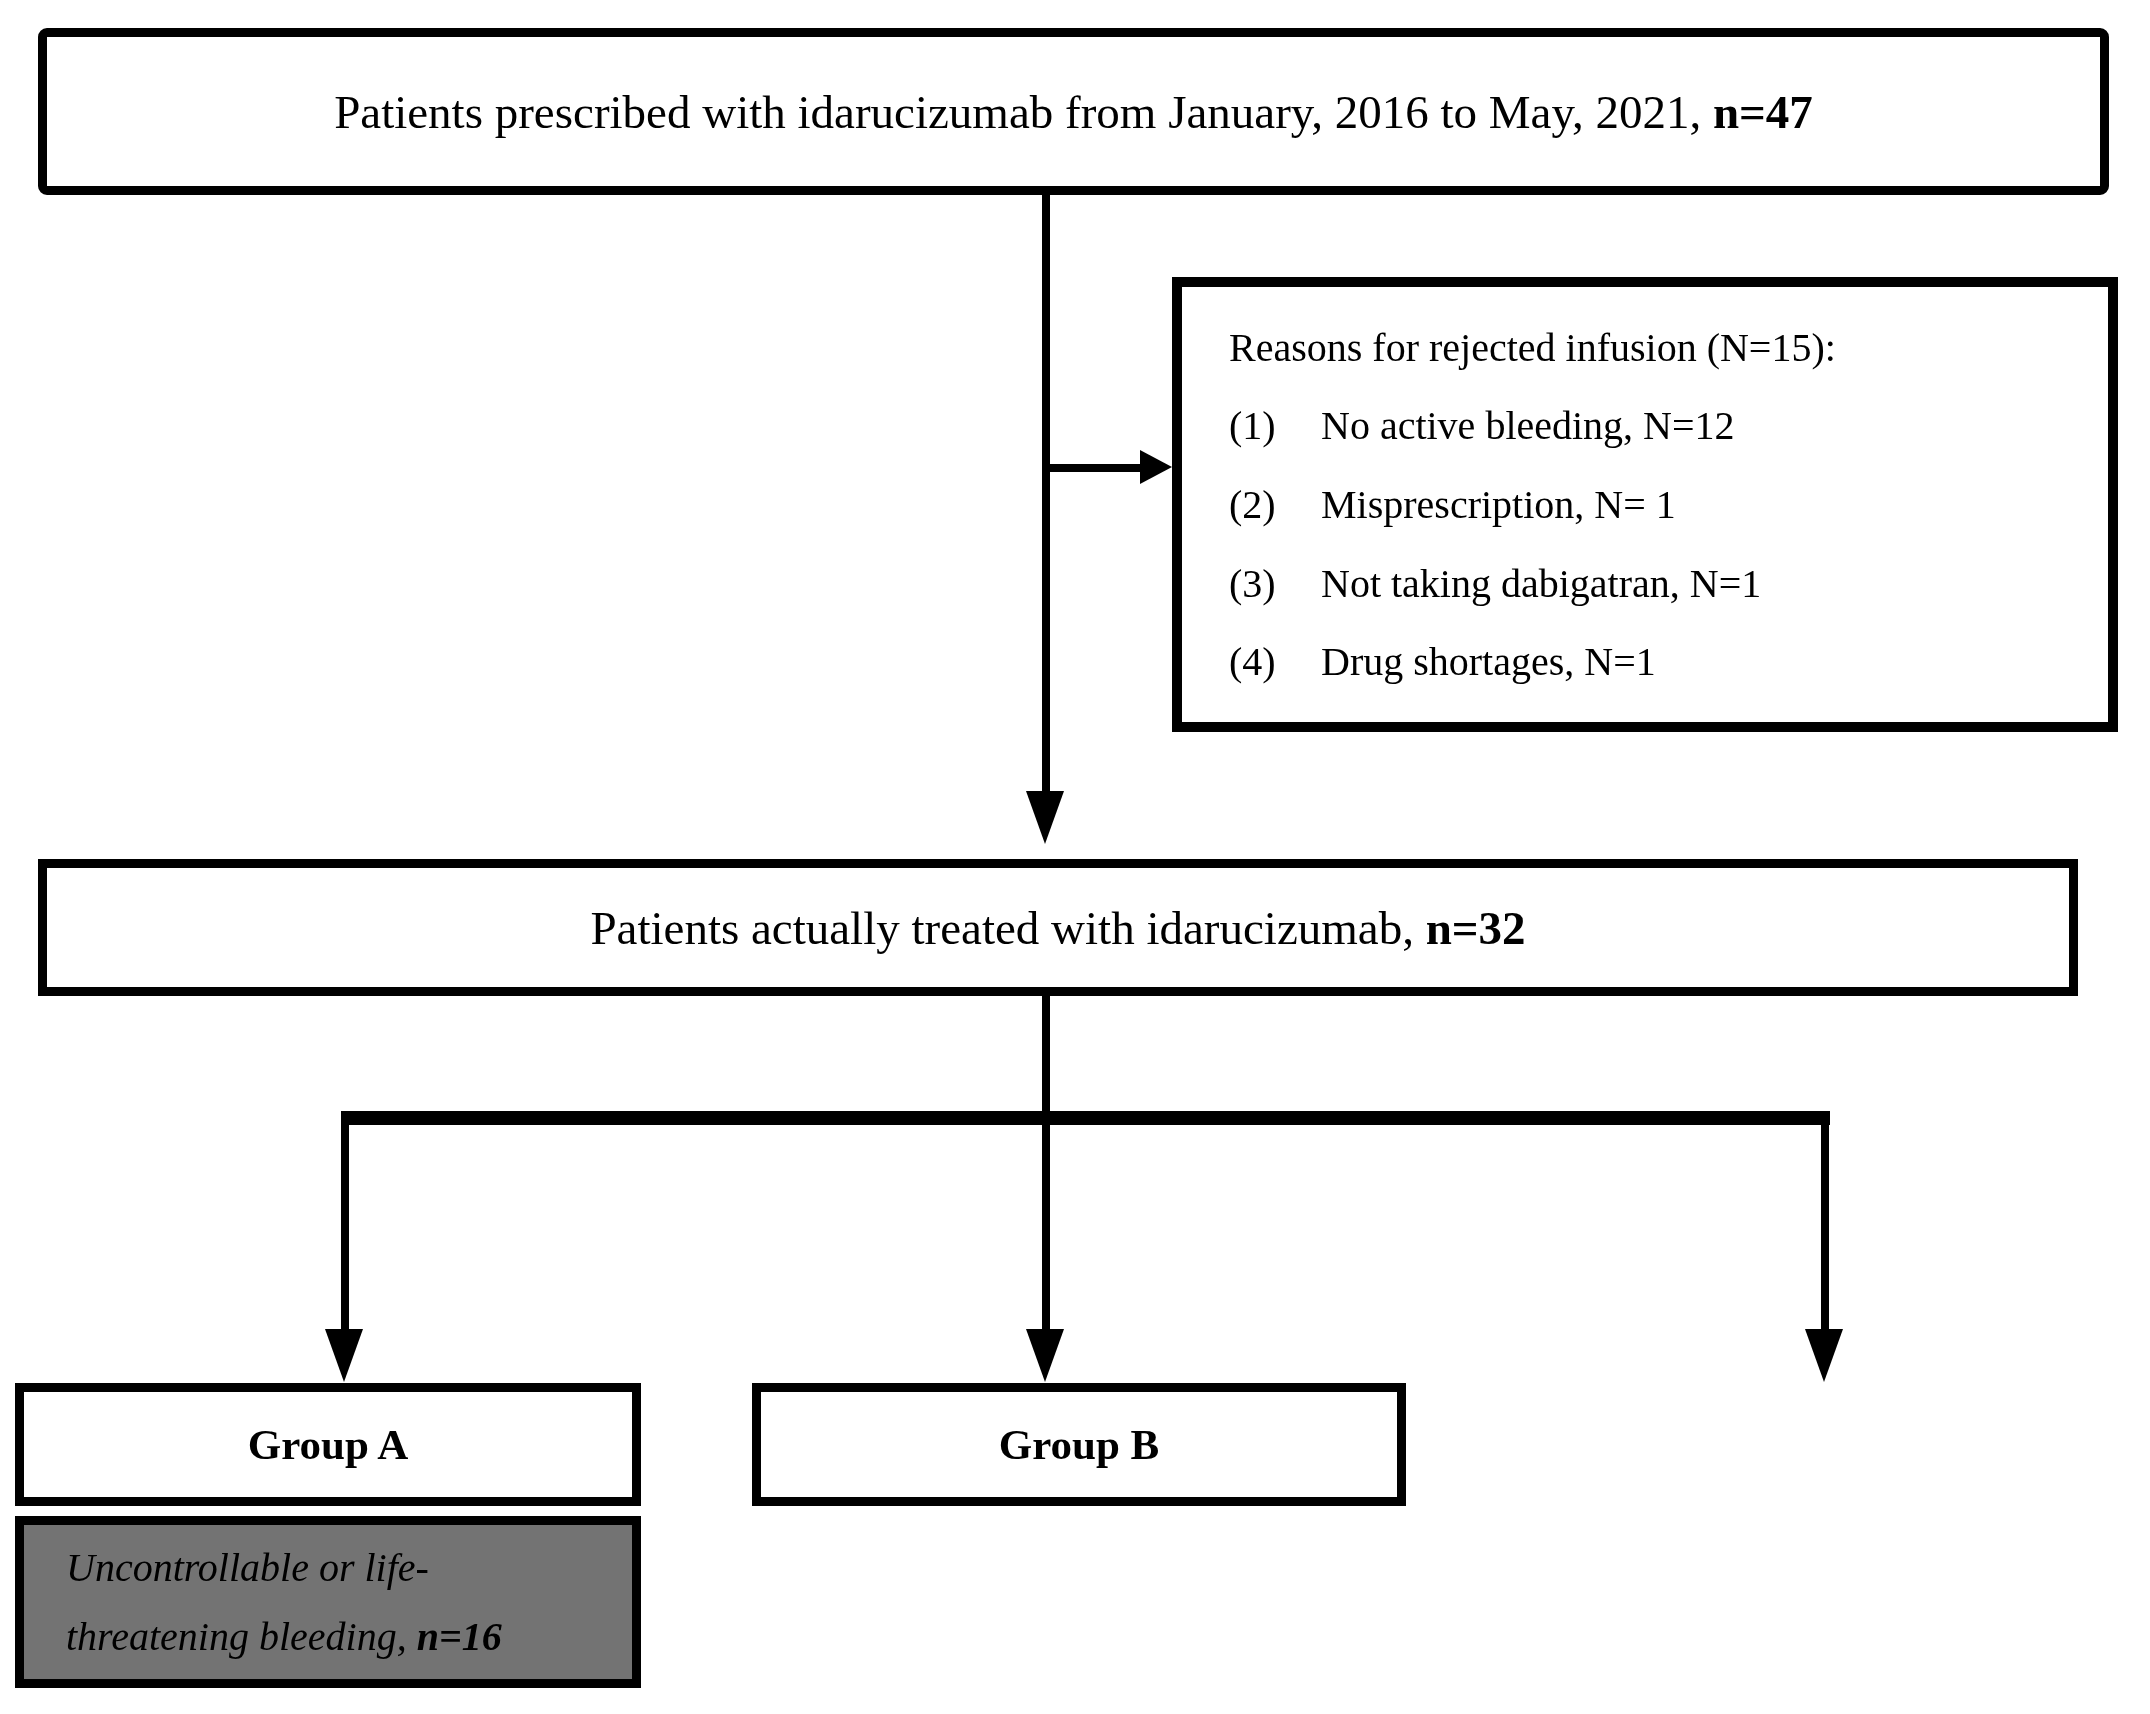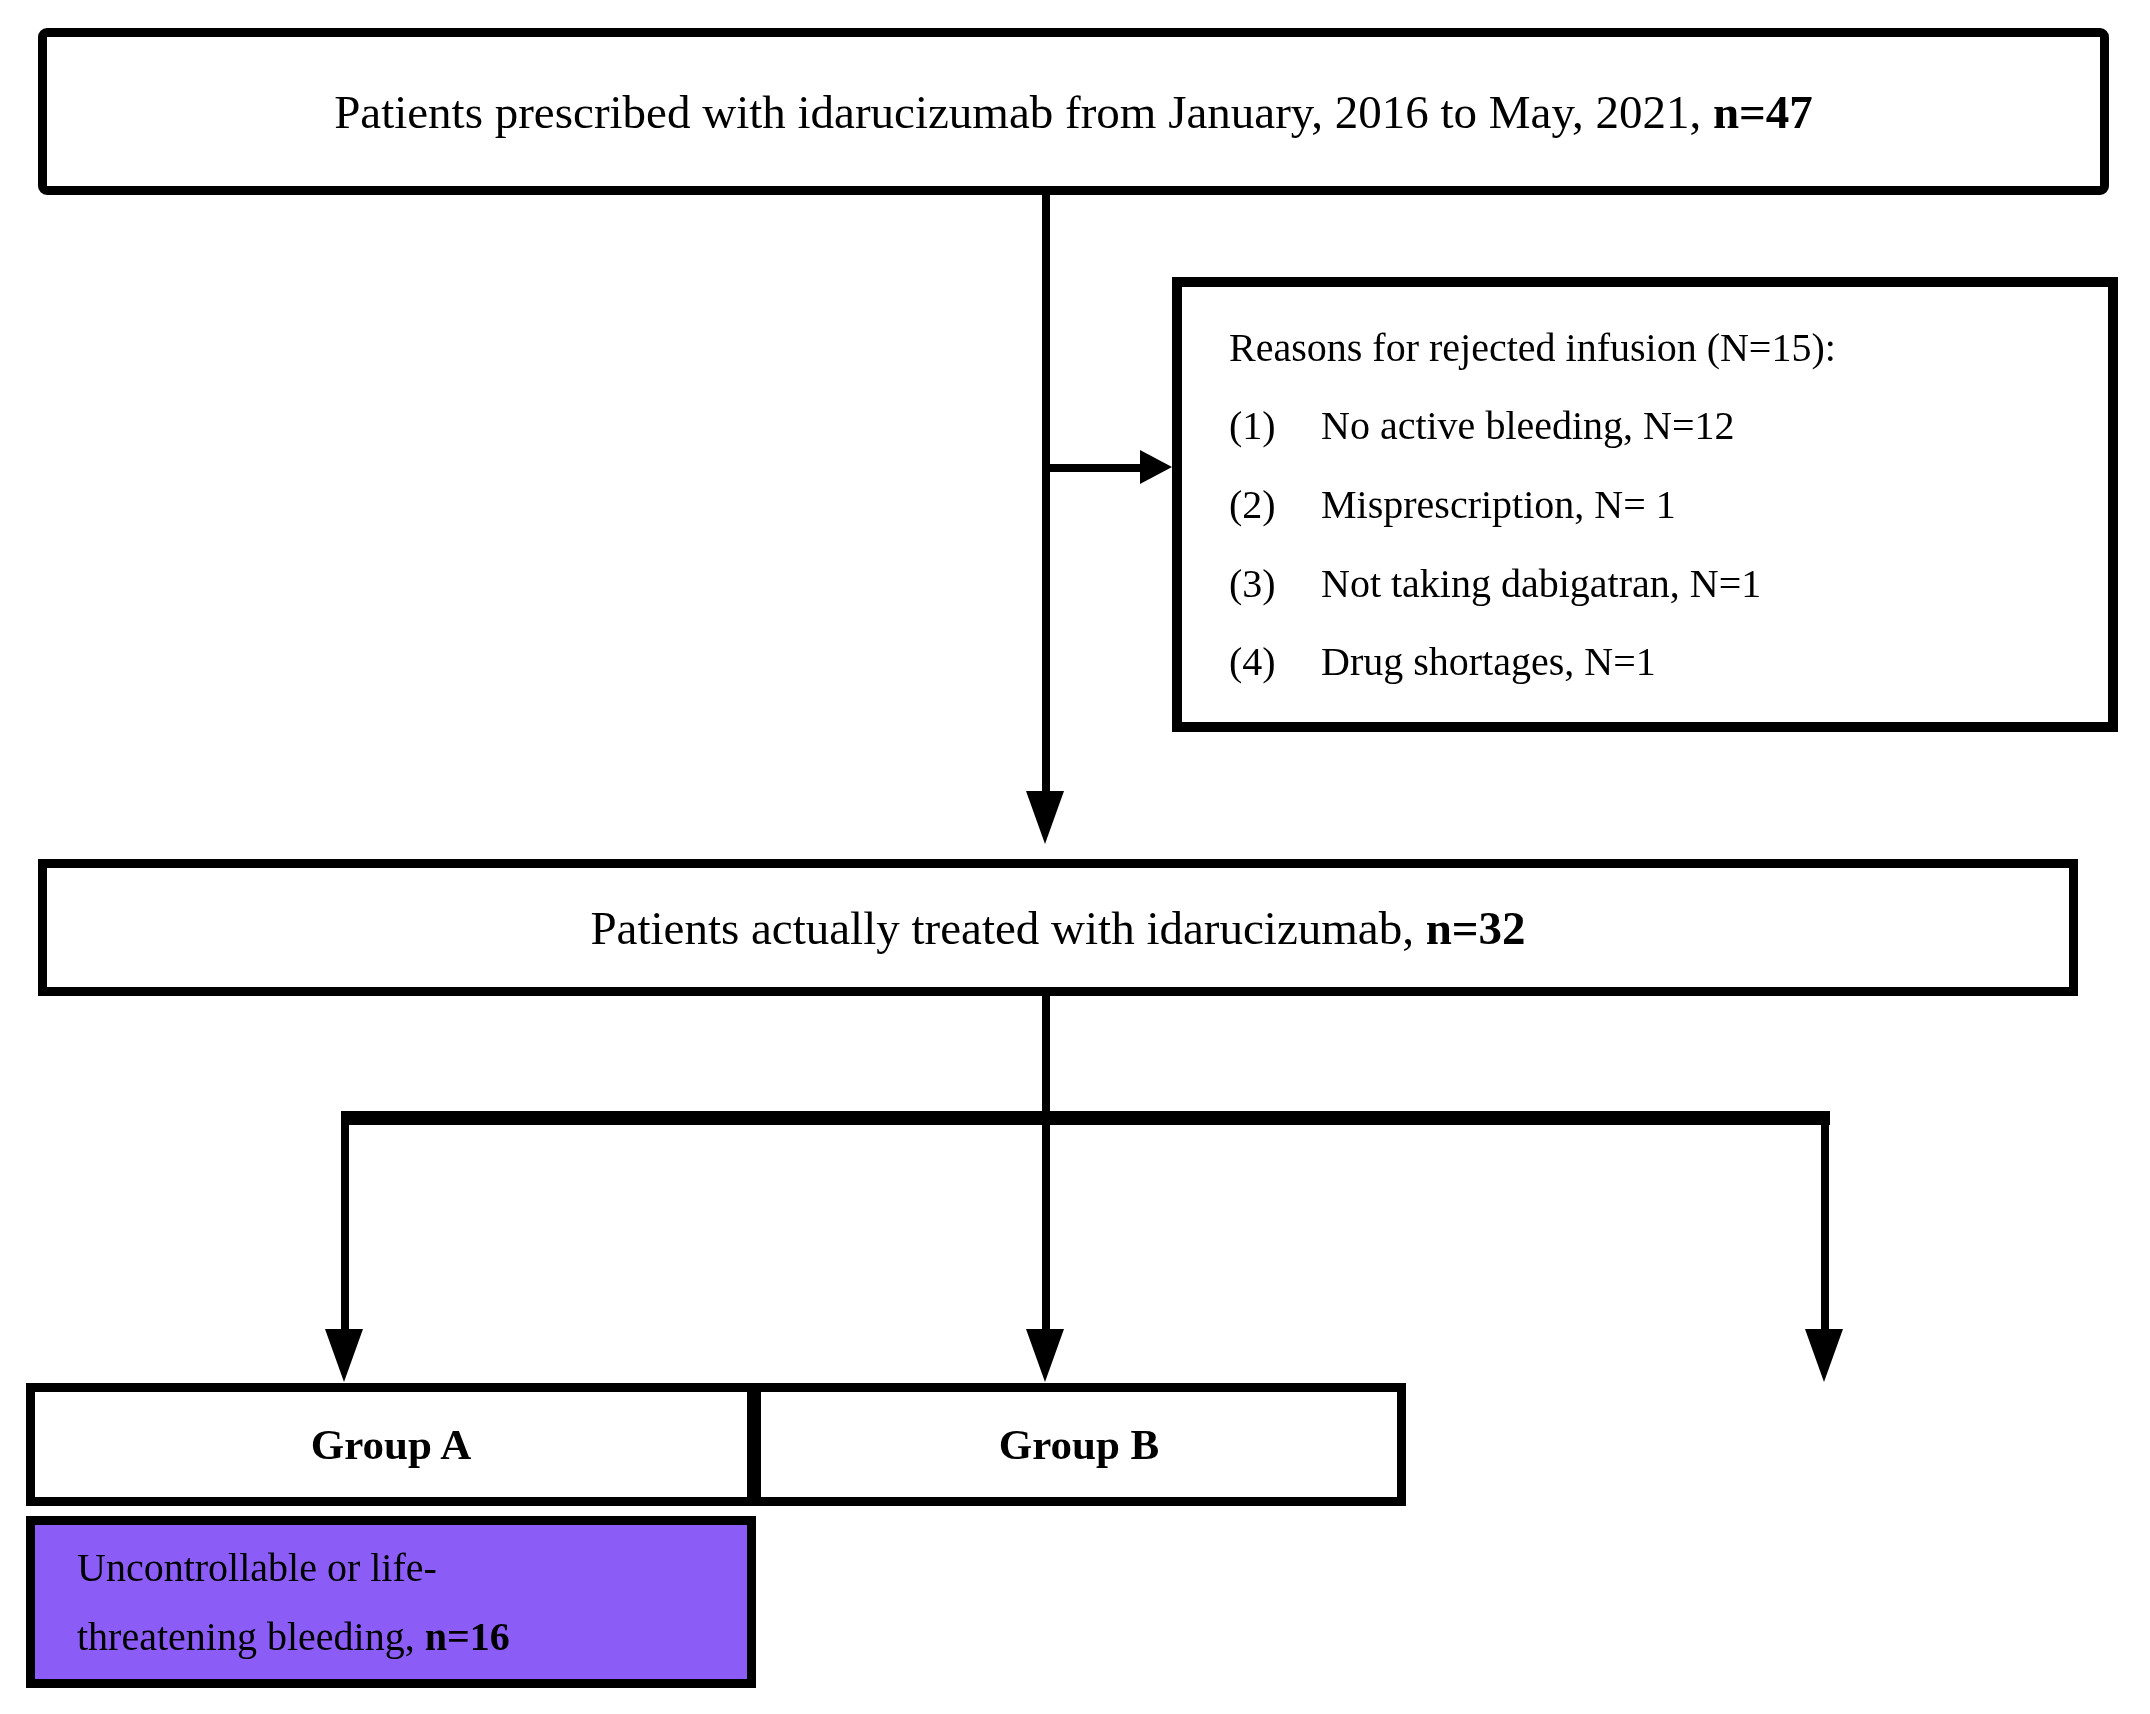--- a/index.html
+++ b/index.html
@@ -41,27 +41,27 @@
     font-size: 47px; text-align: center; margin-top: 16px;
   }
   
   .group { position: absolute; top: 1383px; }
   .group-header {
     border: 9px solid #000000; background: #ffffff; box-sizing: border-box;
     height: 123px; display: flex; align-items: center; justify-content: center;
     font-size: 43px; font-weight: bold;
   }
   .group-body {
-    border: 9px solid #000000; background: #8b5cf6; box-sizing: border-box;
+    border: 9px solid #000000; background: #737373; box-sizing: border-box;
     margin-top: 10.4px; height: 172px;
     display: flex; flex-direction: column; justify-content: center;
     padding-left: 42px; padding-right: 6.5px;
-    font-size: 40px; line-height: 1.74;
+    font-size: 40px; line-height: 1.74; font-style: italic;
   }
-  #group-a { left: 26px;   width: 730px; }
+  #group-a { left: 15px;   width: 626px; }
   #group-b { left: 752px; width: 654px; }
   #group-c { left: 1492px; width: 630px;  }
   
   .line { position: absolute; background: #000000; }
   #spine-top        { left: 1042px; top: 192px;  width: 8.4px;  height: 600px; }
   #branch-line      { left: 1042px; top: 464px;  width: 99px; height: 8.4px; }
   #spine-mid        { left: 1042px; top: 977px; width: 8.4px;  height: 149px; }
   #distributor-line { left: 341px;  top: 1111px; width: 1489px; height: 14.3px; }
   #stem-left        { left: 341px;  top: 1111px; width: 8.4px;  height: 221px; }
   #stem-center      { left: 1042px; top: 1126px; width: 8.4px;  height: 206px; }

